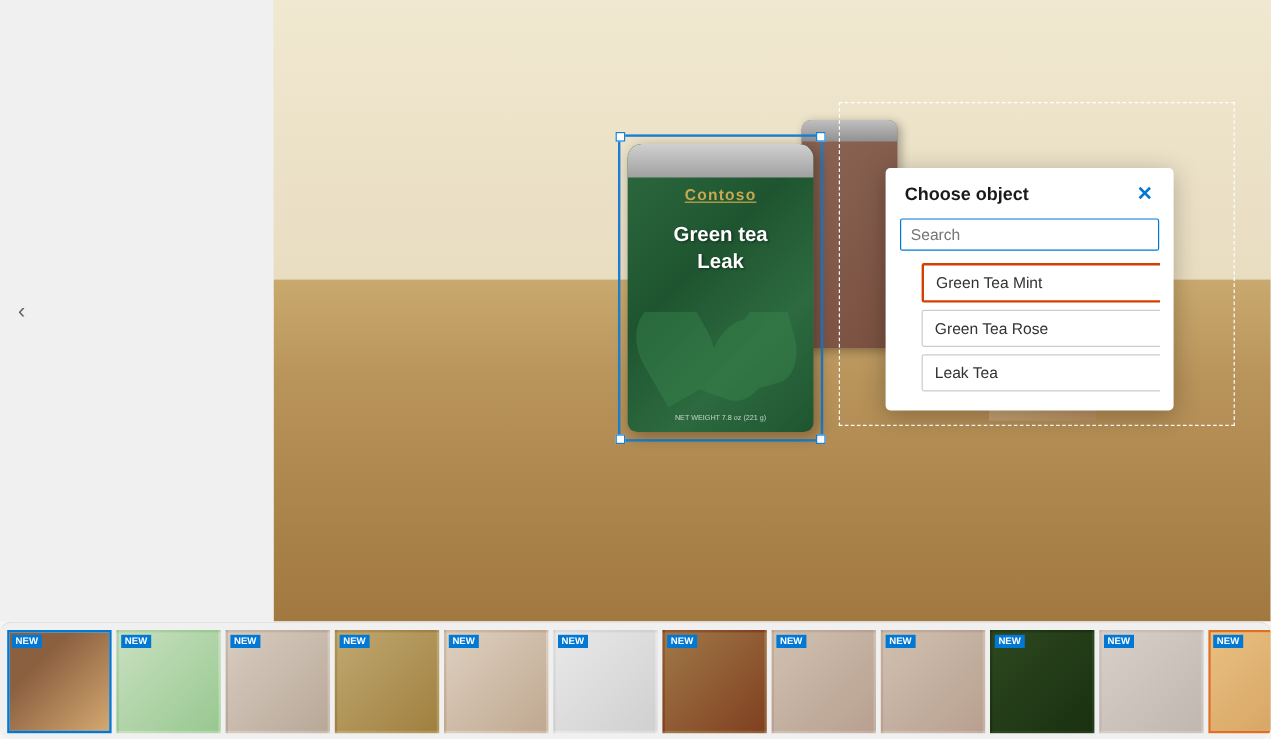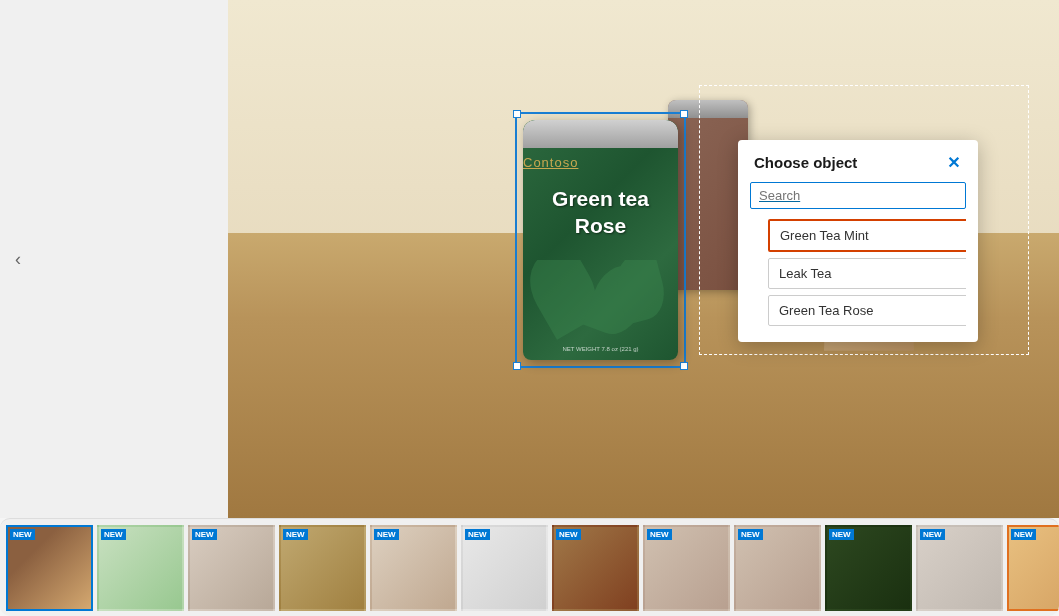--- a/index.html
+++ b/index.html
@@ -151,36 +151,36 @@
       height: 28px;
       background: linear-gradient(180deg, #d0d0d0 0%, #a0a0a0 100%);
       border-radius: 12px 12px 0 0;
     }
 
     .can-brand {
       position: absolute;
       top: 35px;
       left: 0;
       right: 0;
-      text-align: left;
+      text-align: center;
       color: #c8a850;
       font-size: 13px;
-      font-weight: normal;
+      font-weight: bold;
       text-decoration: underline;
       letter-spacing: 1px;
     }
 
     .can-label-text {
       position: absolute;
       top: 65px;
       left: 0;
       right: 0;
       text-align: center;
       color: white;
-      font-size: 21px;
+      font-size: 17px;
       font-weight: bold;
       line-height: 1.3;
       text-shadow: 1px 1px 2px rgba(0,0,0,0.5);
     }
 
     .can-leaves {
       position: absolute;
       bottom: 20px;
       left: 0;
       right: 0;
@@ -287,21 +287,20 @@
     }
 
     .dialog-search input {
       width: 100%;
       padding: 5px 8px;
       border: 1.5px solid #0078d4;
       border-radius: 2px;
       font-size: 13px;
       outline: none;
       color: #0369a1;
-      text-decoration: underline;
     }
 
     .dialog-list-container {
       margin: 0 12px 10px 12px;
       max-height: 220px;
       overflow-y: auto;
       position: relative;
     }
 
     .dialog-list-container::-webkit-scrollbar {
@@ -428,43 +427,43 @@
         <div class="selection-handle tl"></div>
         <div class="selection-handle tr"></div>
         <div class="selection-handle bl"></div>
         <div class="selection-handle br"></div>
       </div>
       <div class="tea-can">
         <div class="can-lid"></div>
         <div class="can-brand">Contoso</div>
         <div class="can-label-text">
           <span>Green tea</span><br>
-          <span>Rose</span>
+          <span>Leak</span>
         </div>
         <div class="can-leaves">
           <div class="can-leaf" style="width:60px;height:80px;top:-10px;left:10px;transform:rotate(-30deg);"></div>
           <div class="can-leaf" style="width:50px;height:70px;top:5px;left:70px;transform:rotate(20deg);"></div>
           <div class="can-leaf" style="width:45px;height:65px;top:-5px;left:95px;transform:rotate(-15deg);"></div>
         </div>
         <div class="can-bottom-label">NET WEIGHT 7.8 oz (221 g)</div>
       </div>
     </div>
 
     <div class="dialog-overlay">
       <div class="dialog-header">
         <span class="dialog-title">Choose object</span>
         <div class="dialog-close">✕</div>
       </div>
       <div class="dialog-search">
         <input type="text" class="search-input" placeholder="Search" style="">
       </div>
       <div class="dialog-list-container">
         <button class="dialog-item selected">Green Tea Mint</button>
+        <button class="dialog-item">Green Tea Rose</button>
         <button class="dialog-item">Leak Tea</button>
-        <button class="dialog-item">Green Tea Rose</button>
       </div>
     </div>
 
   </div>
 </div>
 
 <div class="thumbnail-strip">
   <div class="thumbnail-item active thumb-bg-1">
     <span class="thumbnail-new-badge">NEW</span>
   </div>

